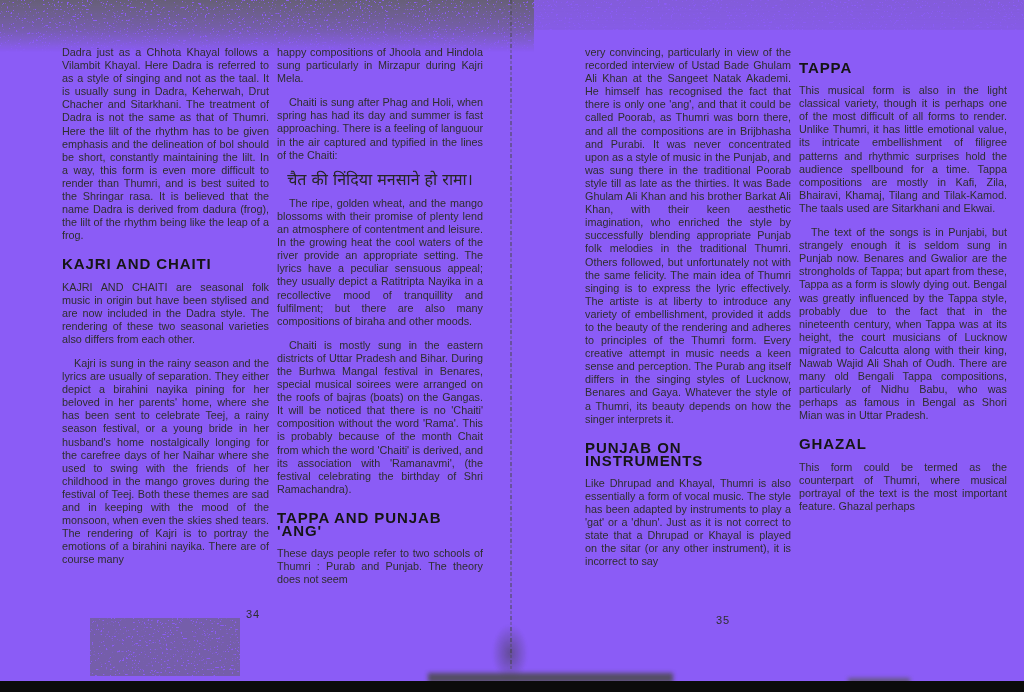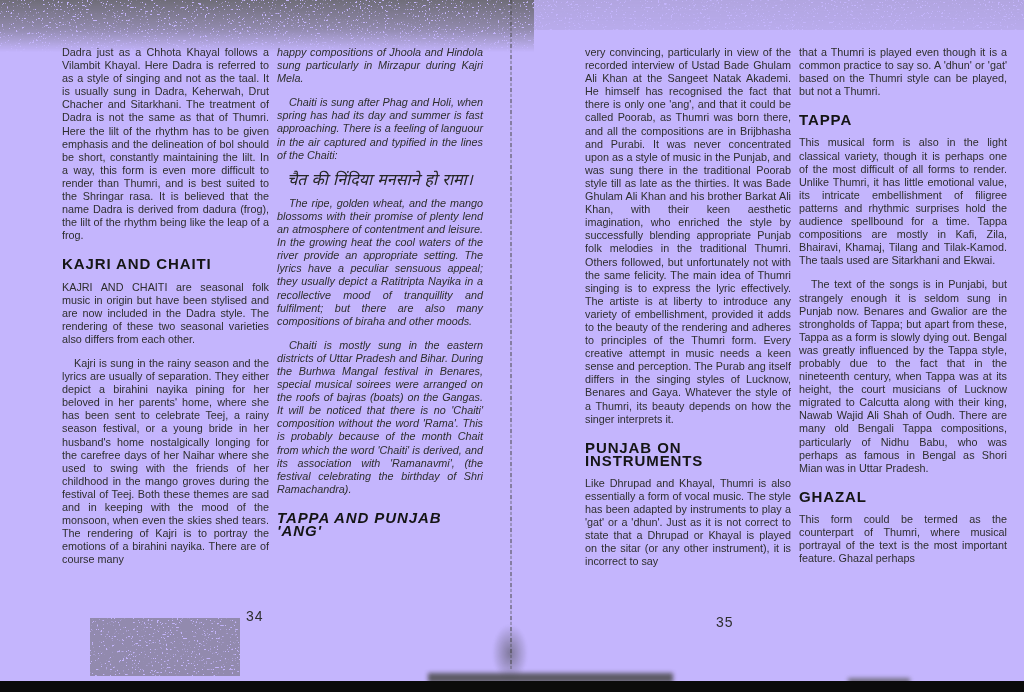--- a/index.html
+++ b/index.html
@@ -1,38 +1,38 @@
 <!DOCTYPE html>
 <html><head>
 <meta charset="utf-8">
 <style>
   html,body{margin:0;padding:0;background:#dededa;}
   .scan{
     position:relative;width:1024px;height:692px;overflow:hidden;
-    background:#c4b5fd;
+    background:#8b5cf6;
     font-family:"Liberation Sans", sans-serif;
   }
   .col{
     position:absolute;top:46px;width:206px;
     font-size:10.8px;line-height:13.1px;color:#2e2e2e;
     text-align:justify;
   }
   .col p{margin:0 0 11px 0;}
   .col p.indent{text-indent:12px;}
   .head{
     font-size:15px;font-weight:bold;color:#151515;
     letter-spacing:0.9px;margin:15px 0 10px 0;text-align:left;
   }
   .verse{
     text-align:center;text-indent:0;
     font-family:"DejaVu Sans", sans-serif;
     font-size:16px;margin:3px 0 13px 0;color:#262626;
   }
   .pageno{
-    position:absolute;font-size:14px;color:#2e2e2e;letter-spacing:1px;
+    position:absolute;font-size:11px;color:#2e2e2e;letter-spacing:1px;
   }
   .fold{
     position:absolute;left:510px;top:0;width:2px;height:670px;
     background:repeating-linear-gradient(to bottom,
       rgba(70,70,70,0.50) 0 4px,
       rgba(130,130,130,0.12) 4px 6px,
       rgba(80,80,80,0.35) 6px 9px,
       rgba(160,160,160,0.05) 9px 11px);
     filter:blur(0.3px);
   }
@@ -88,39 +88,39 @@
 
   <div class="fold"></div>
 
   <div>
     <div class="col" style="left:62px;width:207px;">
       <p>Dadra just as a Chhota Khayal follows a Vilambit Khayal. Here Dadra is referred to as a style of singing and not as the taal. It is usually sung in Dadra, Keherwah, Drut Chacher and Sitarkhani. The treatment of Dadra is not the same as that of Thumri. Here the lilt of the rhythm has to be given emphasis and the delineation of bol should be short, constantly maintaining the lilt. In a way, this form is even more difficult to render than Thumri, and is best suited to the Shringar rasa. It is believed that the name Dadra is derived from dadura (frog), the lilt of the rhythm being like the leap of a frog.</p>
       <div class="head">KAJRI AND CHAITI</div>
       <p>KAJRI AND CHAITI are seasonal folk music in origin but have been stylised and are now included in the Dadra style. The rendering of these two seasonal varieties also differs from each other.</p>
       <p class="indent">Kajri is sung in the rainy season and the lyrics are usually of separation. They either depict a birahini nayika pining for her beloved in her parents' home, where she has been sent to celebrate Teej, a rainy season festival, or a young bride in her husband's home nostalgically longing for the carefree days of her Naihar where she used to swing with the friends of her childhood in the mango groves during the festival of Teej. Both these themes are sad and in keeping with the mood of the monsoon, when even the skies shed tears. The rendering of Kajri is to portray the emotions of a birahini nayika. There are of course many</p>
     </div>
-    <div class="col" style="left:277px;width:206px;font-style:italic;">
+    <div class="col" style="left:277px;width:206px;">
       <p>happy compositions of Jhoola and Hindola sung particularly in Mirzapur during Kajri Mela.</p>
       <p class="indent">Chaiti is sung after Phag and Holi, when spring has had its day and summer is fast approaching. There is a feeling of languour in the air captured and typified in the lines of the Chaiti:</p>
       <p class="verse">चैत की निंदिया मनसाने हो रामा।</p>
       <p class="indent">The ripe, golden wheat, and the mango blossoms with their promise of plenty lend an atmosphere of contentment and leisure. In the growing heat the cool waters of the river provide an appropriate setting. The lyrics have a peculiar sensuous appeal; they usually depict a Ratitripta Nayika in a recollective mood of tranquillity and fulfilment; but there are also many compositions of biraha and other moods.</p>
       <p class="indent">Chaiti is mostly sung in the eastern districts of Uttar Pradesh and Bihar. During the Burhwa Mangal festival in Benares, special musical soirees were arranged on the roofs of bajras (boats) on the Gangas. It will be noticed that there is no 'Chaiti' composition without the word 'Rama'. This is probably because of the month Chait from which the word 'Chaiti' is derived, and its association with 'Ramanavmi', (the festival celebrating the birthday of Shri Ramachandra).</p>
       <div class="head">TAPPA AND PUNJAB 'ANG'</div>
+      <p>These days people refer to two schools of Thumri : Purab and Punjab. The theory does not seem</p>
     </div>
     <div class="pageno" style="left:246px;top:608px;">34</div>
   </div>
 
   <div>
     <div class="col" style="left:585px;width:206px;">
       <p>very convincing, particularly in view of the recorded interview of Ustad Bade Ghulam Ali Khan at the Sangeet Natak Akademi. He himself has recognised the fact that there is only one 'ang', and that it could be called Poorab, as Thumri was born there, and all the compositions are in Brijbhasha and Purabi. It was never concentrated upon as a style of music in the Punjab, and was sung there in the traditional Poorab style till as late as the thirties. It was Bade Ghulam Ali Khan and his brother Barkat Ali Khan, with their keen aesthetic imagination, who enriched the style by successfully blending appropriate Punjab folk melodies in the traditional Thumri. Others followed, but unfortunately not with the same felicity. The main idea of Thumri singing is to express the lyric effectively. The artiste is at liberty to introduce any variety of embellishment, provided it adds to the beauty of the rendering and adheres to principles of the Thumri form. Every creative attempt in music needs a keen sense and perception. The Purab ang itself differs in the singing styles of Lucknow, Benares and Gaya. Whatever the style of a Thumri, its beauty depends on how the singer interprets it.</p>
       <div class="head">PUNJAB ON INSTRUMENTS</div>
       <p>Like Dhrupad and Khayal, Thumri is also essentially a form of vocal music. The style has been adapted by instruments to play a 'gat' or a 'dhun'. Just as it is not correct to state that a Dhrupad or Khayal is played on the sitar (or any other instrument), it is incorrect to say</p>
     </div>
     <div class="col" style="left:799px;width:208px;">
-      <p>that a Thumri is played even though it is a common practice to say so. A 'dhun' or 'gat' based on the Thumri style can be played, but not a Thumri.</p>
       <div class="head">TAPPA</div>
       <p>This musical form is also in the light classical variety, though it is perhaps one of the most difficult of all forms to render. Unlike Thumri, it has little emotional value, its intricate embellishment of filigree patterns and rhythmic surprises hold the audience spellbound for a time. Tappa compositions are mostly in Kafi, Zila, Bhairavi, Khamaj, Tilang and Tilak-Kamod. The taals used are Sitarkhani and Ekwai.</p>
       <p class="indent">The text of the songs is in Punjabi, but strangely enough it is seldom sung in Punjab now. Benares and Gwalior are the strongholds of Tappa; but apart from these, Tappa as a form is slowly dying out. Bengal was greatly influenced by the Tappa style, probably due to the fact that in the nineteenth century, when Tappa was at its height, the court musicians of Lucknow migrated to Calcutta along with their king, Nawab Wajid Ali Shah of Oudh. There are many old Bengali Tappa compositions, particularly of Nidhu Babu, who was perhaps as famous in Bengal as Shori Mian was in Uttar Pradesh.</p>
       <div class="head">GHAZAL</div>
       <p>This form could be termed as the counterpart of Thumri, where musical portrayal of the text is the most important feature. Ghazal perhaps</p>
     </div>
     <div class="pageno" style="left:716px;top:614px;">35</div>
   </div>
 
   <div class="fold-smudge"></div>

